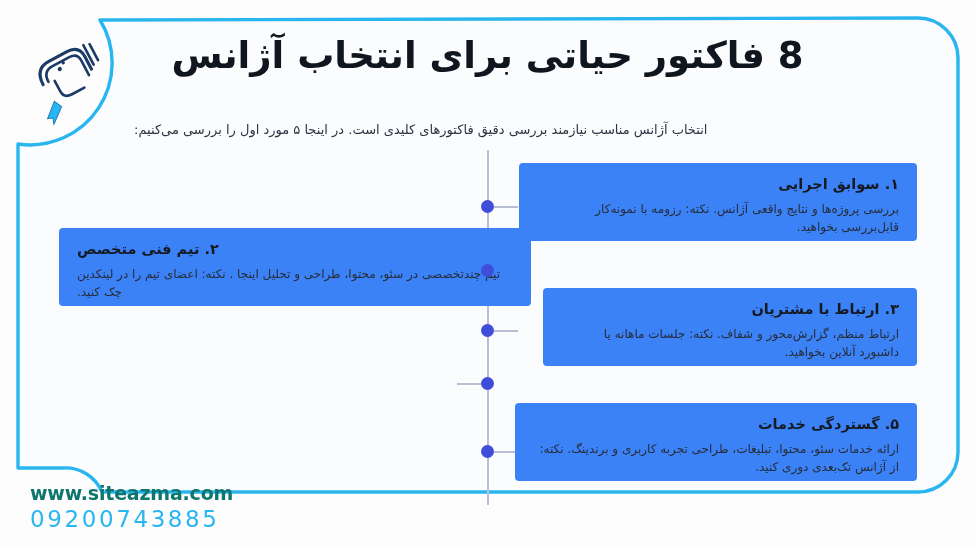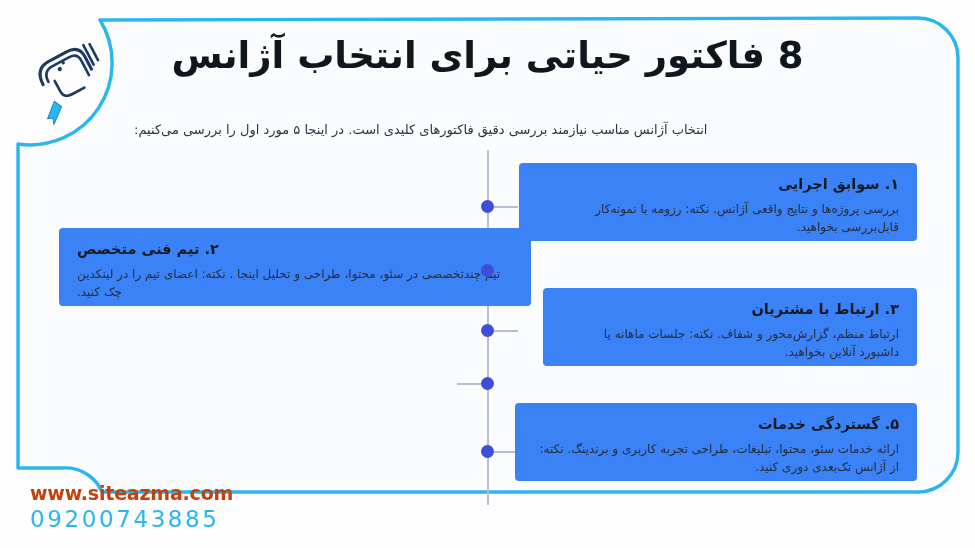--- a/index.html
+++ b/index.html
@@ -124,21 +124,21 @@
   .footer {
     position: absolute;
     left: 30px;
     bottom: 14px;
     direction: ltr;
     text-align: left;
   }
   .footer-site {
     font-size: 19px;
     font-weight: bold;
-    color: #c2410c;
+    color: #0f766e;
     letter-spacing: -0.2px;
     line-height: 1.25;
   }
   .footer-phone {
     font-size: 23px;
     font-weight: normal;
     color: #29b6f0;
     letter-spacing: 2.6px;
     line-height: 1.25;
   }

